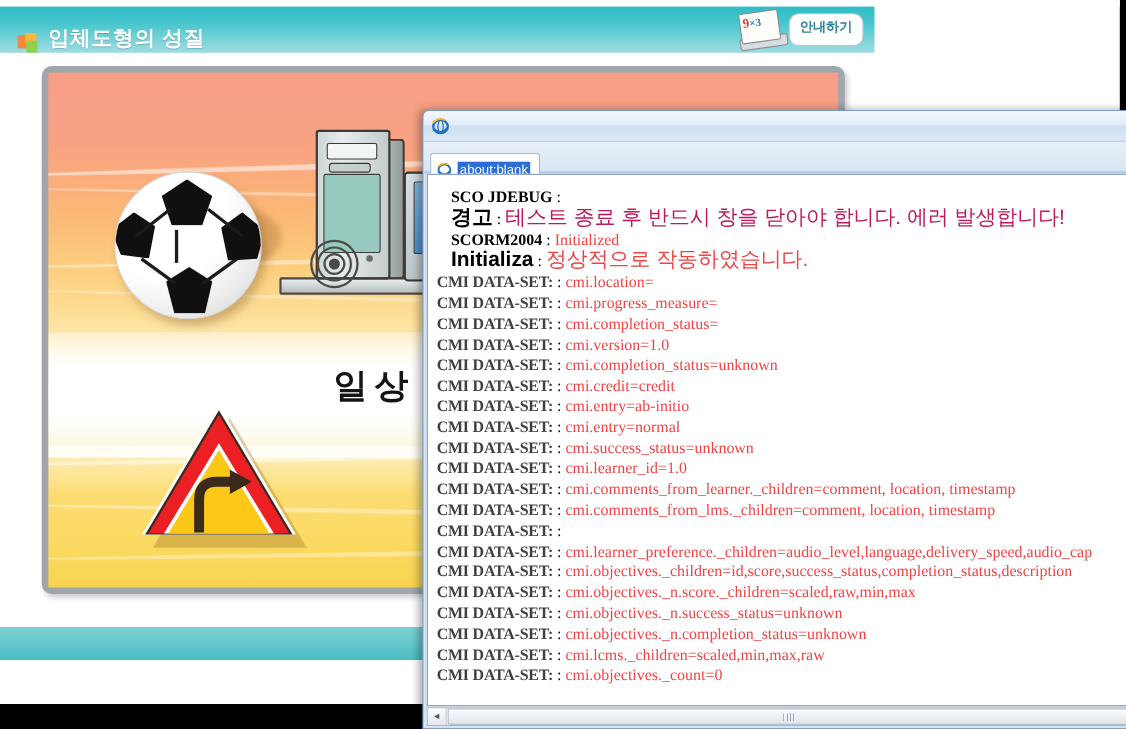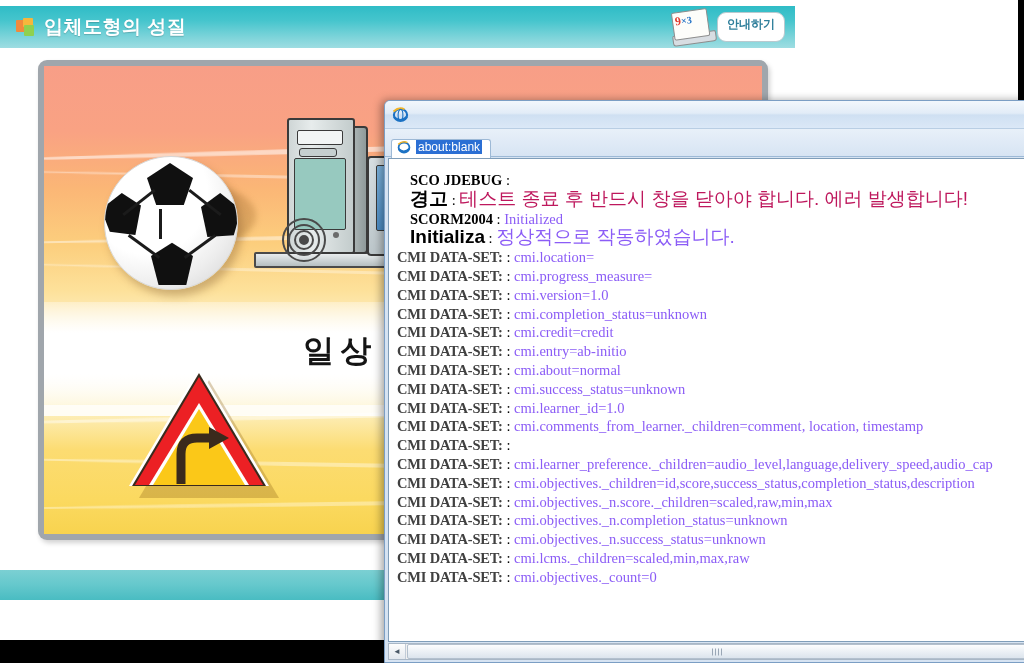--- a/index.html
+++ b/index.html
@@ -35,21 +35,21 @@
   }
 
   
   .app-header {
     position: absolute;
     left: 0; top: 6px;
     width: 795px;
     height: 42px;
     background: linear-gradient(180deg, #2fbcc6 0%, #46c5cd 35%, #7ed4da 75%, #9edde2 100%);
     display: flex;
-    align-items: center;
+    align-items: flex-end;
   }
   .hdr-icon {
     margin-left: 16px;
     width: 18px; height: 18px;
     position: relative;
     flex: 0 0 auto;
   }
   .hdr-icon .sq-a {
     position: absolute; left: 0; top: 2px;
     width: 9px; height: 12px;
@@ -448,21 +448,21 @@
   .ie-tabrow {
     height: 27px;
     background: linear-gradient(180deg,#e8f0f9,#d7e4f3);
     display: flex;
     align-items: center;
     padding: 0 6px;
     border-bottom: 1px solid #9db9d6;
   }
   .ie-tab {
     display: flex;
-    align-items: flex-start;
+    align-items: flex-end;
     gap: 5px;
     background: #ffffff;
     border: 1px solid #9db9d6;
     border-bottom: none;
     border-radius: 3px 3px 0 0;
     height: 21px;
     padding: 0 8px 0 5px;
     margin-top: 15px;
     cursor: pointer;
   }
@@ -493,21 +493,21 @@
     white-space: nowrap;
   }
   .log .ln { white-space: nowrap; }
   .lbl-bold { font-weight: 700; color: #000; margin-left: 13px; }
   .lbl-ds {
     font-weight: 700;
     color: #404040;
     letter-spacing: -0.2px;
   }
   .val-warn { color: #be185d; }
-  .val-plain { color: #8b5cf6; }
+  .val-plain { color: #ef4444; }
   .ko { font-family: "Liberation Sans", "DejaVu Sans", sans-serif; font-size: 19px;}
   .ln-wrap { white-space: normal; }
 
   
   .ie-hscroll {
     position: absolute;
     left: 3px; right: 3px; bottom: 2px;
     height: 17px;
     background: #f0f0f0;
     border: 1px solid #a9b7c6;
@@ -663,34 +663,36 @@
   </div>
 
   <div class="ie-viewport">
     <div class="log" id="log-container">
         <div class="ln"><span class="lbl-bold">SCO JDEBUG</span><span> :</span></div>
         <div class="ln"><span class="lbl-bold ko">경고</span><span> : </span><span class="val-warn ko">테스트 종료 후 반드시 창을 닫아야 합니다. 에러 발생합니다!</span></div>
         <div class="ln"><span class="lbl-bold">SCORM2004</span><span> : </span><span class="val-plain">Initialized</span></div>
         <div class="ln"><span class="lbl-bold ko">Initializa</span><span> : </span><span class="val-plain ko">정상적으로 작동하였습니다.</span></div>
         <div class="ln"><span class="lbl-ds">CMI DATA-SET:</span><span> : </span><span class="val-plain">cmi.location=</span></div>
         <div class="ln"><span class="lbl-ds">CMI DATA-SET:</span><span> : </span><span class="val-plain">cmi.progress_measure=</span></div>
+        <div class="ln"><span class="lbl-ds">CMI DATA-SET:</span><span> : </span><span class="val-plain">cmi.completion_status=</span></div>
         <div class="ln"><span class="lbl-ds">CMI DATA-SET:</span><span> : </span><span class="val-plain">cmi.version=1.0</span></div>
         <div class="ln"><span class="lbl-ds">CMI DATA-SET:</span><span> : </span><span class="val-plain">cmi.completion_status=unknown</span></div>
         <div class="ln"><span class="lbl-ds">CMI DATA-SET:</span><span> : </span><span class="val-plain">cmi.credit=credit</span></div>
         <div class="ln"><span class="lbl-ds">CMI DATA-SET:</span><span> : </span><span class="val-plain">cmi.entry=ab-initio</span></div>
-        <div class="ln"><span class="lbl-ds">CMI DATA-SET:</span><span> : </span><span class="val-plain">cmi.about=normal</span></div>
+        <div class="ln"><span class="lbl-ds">CMI DATA-SET:</span><span> : </span><span class="val-plain">cmi.entry=normal</span></div>
         <div class="ln"><span class="lbl-ds">CMI DATA-SET:</span><span> : </span><span class="val-plain">cmi.success_status=unknown</span></div>
         <div class="ln"><span class="lbl-ds">CMI DATA-SET:</span><span> : </span><span class="val-plain">cmi.learner_id=1.0</span></div>
         <div class="ln"><span class="lbl-ds">CMI DATA-SET:</span><span> : </span><span class="val-plain">cmi.comments_from_learner._children=comment, location, timestamp</span></div>
+        <div class="ln"><span class="lbl-ds">CMI DATA-SET:</span><span> : </span><span class="val-plain">cmi.comments_from_lms._children=comment, location, timestamp</span></div>
         <div class="ln"><span class="lbl-ds">CMI DATA-SET:</span><span> :</span></div>
         <div class="ln"><span class="lbl-ds">CMI DATA-SET:</span><span> : </span><span class="val-plain">cmi.learner_preference._children=audio_level,language,delivery_speed,audio_cap</span></div>
         <div class="ln"><span class="lbl-ds">CMI DATA-SET:</span><span> : </span><span class="val-plain">cmi.objectives._children=id,score,success_status,completion_status,description</span></div>
         <div class="ln"><span class="lbl-ds">CMI DATA-SET:</span><span> : </span><span class="val-plain">cmi.objectives._n.score._children=scaled,raw,min,max</span></div>
+        <div class="ln"><span class="lbl-ds">CMI DATA-SET:</span><span> : </span><span class="val-plain">cmi.objectives._n.success_status=unknown</span></div>
         <div class="ln"><span class="lbl-ds">CMI DATA-SET:</span><span> : </span><span class="val-plain">cmi.objectives._n.completion_status=unknown</span></div>
-        <div class="ln"><span class="lbl-ds">CMI DATA-SET:</span><span> : </span><span class="val-plain">cmi.objectives._n.success_status=unknown</span></div>
         <div class="ln"><span class="lbl-ds">CMI DATA-SET:</span><span> : </span><span class="val-plain">cmi.lcms._children=scaled,min,max,raw</span></div>
         <div class="ln"><span class="lbl-ds">CMI DATA-SET:</span><span> : </span><span class="val-plain">cmi.objectives._count=0</span></div>
       </div>
   </div>
 
   <div class="ie-hscroll">
     <div class="hs-arrow">◄</div>
     <div class="hs-thumb"></div>
   </div>
 

